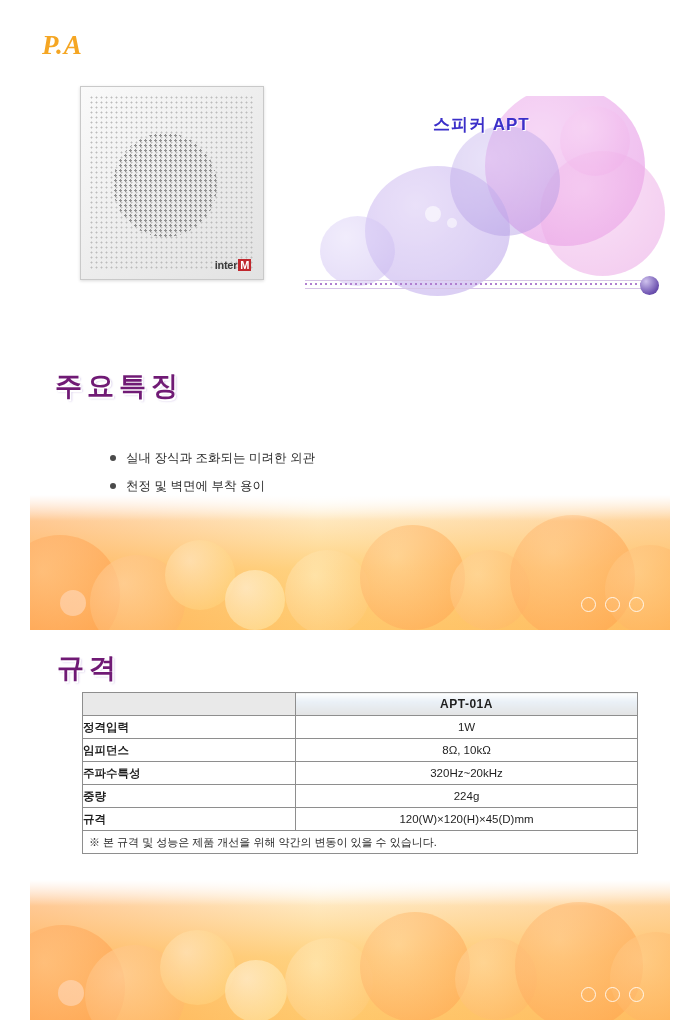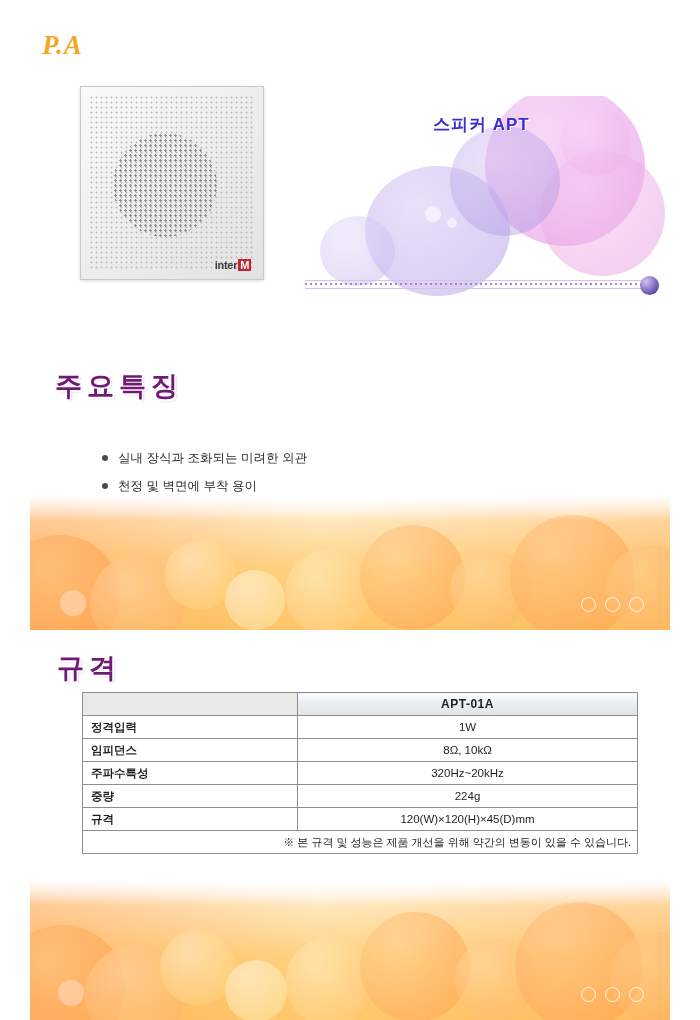--- a/index.html
+++ b/index.html
@@ -148,21 +148,21 @@
       1.5px 1.5px 0 #ffffff,
       -1px -1px 0 #ffffff,
       2px 2px 2px rgba(150,120,200,0.45);
   }
   #features-heading { left: 55px; top: 368px; }
   #spec-heading { left: 57px; top: 650px; }
 
   
   .feature-list {
     position: absolute;
-    left: 102px;
+    left: 110px;
     top: 450px;
     width: 420px;
     margin: 0;
     padding: 0;
     list-style: none;
   }
   .feature-list li {
     position: relative;
     padding-left: 16px;
     margin-bottom: 12px;
@@ -253,29 +253,28 @@
     letter-spacing: 0.5px;
   }
   .spec-table thead th.blank-col {
     width: 200px;
     background: #e9e9e9;
   }
   .spec-table tbody td.label {
     width: 200px;
     text-align: left;
     font-weight: bold;
-    padding-left: 8px;
+    padding-left: 0;
     background: #ffffff;
   }
   .spec-table tbody td.value {
     text-align: center;
     background: #ffffff;
   }
   .spec-table tfoot td {
-    text-align: right;
     font-size: 11px;
     padding-right: 6px;
     background: #ffffff;
   }
 </style>
 </head>
 <body>
 
 <div class="pa-title">P.A</div>
 

